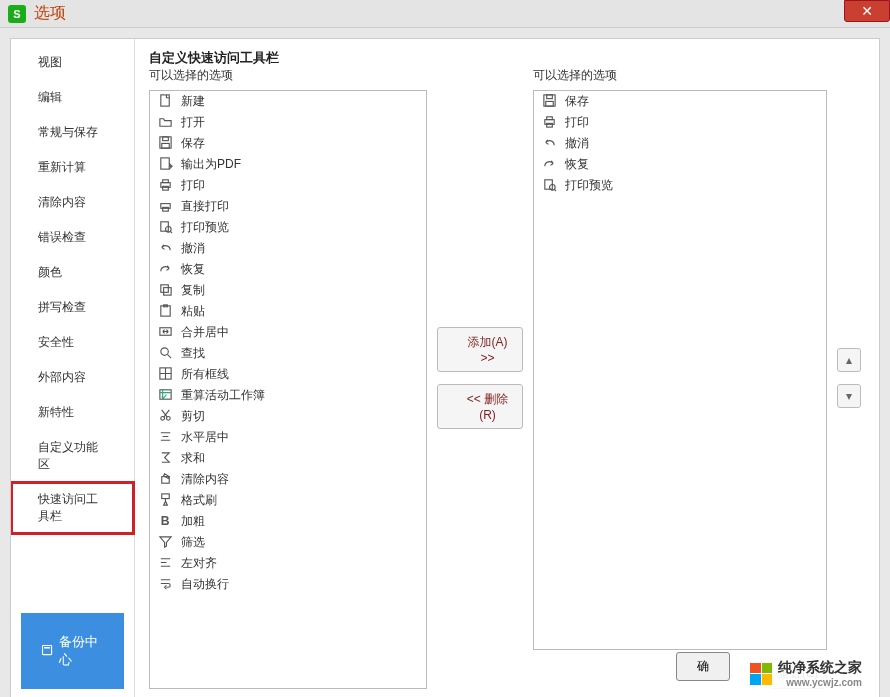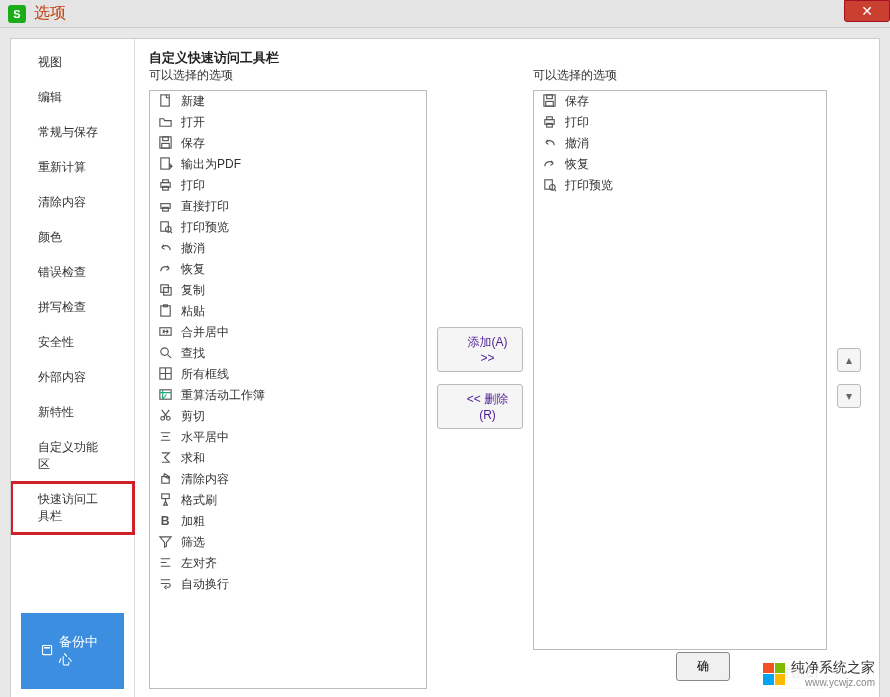--- a/index.html
+++ b/index.html
@@ -166,21 +166,21 @@
     .btn {
       border: 1px solid #bbb;
       background: #f5f5f5;
       padding: 6px 8px;
       text-align: center;
       cursor: pointer;
       border-radius: 3px;
       color: #222;
       font-size: 12px;
     }
-    .btn.disabled { color: #4c1d95; cursor: default; padding-left: 23px; }
+    .btn.disabled { color: #7f1d1d; cursor: default; padding-left: 23px; }
     .arrow-col {
       display: flex;
       flex-direction: column;
       justify-content: center;
       gap: 12px;
       width: 28px;
     }
     .arrow-btn {
       width: 24px;
       height: 24px;
@@ -193,29 +193,30 @@
       border-radius: 3px;
       color: #666;
     }
     .bottom-row {
       display: flex;
       justify-content: flex-end;
       margin-top: 8px;
     }
     .watermark {
       position: absolute;
-      right: 12px;
+      right: 25px;
       bottom: 6px;
       display: flex;
       align-items: center;
       gap: 6px;
       color: #333;
       font-size: 14px;
       background: rgba(255,255,255,0.9);
       padding: 3px;
+      font-weight: bold;
     }
     .watermark .logo {
       width: 22px; height: 22px;
       display: grid;
       grid-template-columns: 1fr 1fr;
       grid-template-rows: 1fr 1fr;
       gap: 1px;
     }
     .watermark .logo div:nth-child(1){background:#f25022}
     .watermark .logo div:nth-child(2){background:#7fba00}
@@ -249,22 +250,22 @@
 
 <div class="dialog">
   <div class="dialog-body">
     <div class="sidebar">
       <div id="sidebar-items">
           <div class="sidebar-item">视图</div>
           <div class="sidebar-item">编辑</div>
           <div class="sidebar-item">常规与保存</div>
           <div class="sidebar-item">重新计算</div>
           <div class="sidebar-item">清除内容</div>
+          <div class="sidebar-item">错误检查</div>
           <div class="sidebar-item">颜色</div>
-          <div class="sidebar-item">错误检查</div>
           <div class="sidebar-item">拼写检查</div>
           <div class="sidebar-item">安全性</div>
           <div class="sidebar-item">外部内容</div>
           <div class="sidebar-item">新特性</div>
           <div class="sidebar-item">自定义功能区</div>
           <div class="sidebar-item selected">快速访问工具栏</div>
         </div>
       <div class="backup-btn">
         <span class="icon">
           <svg viewBox="0 0 16 16" fill="white">

